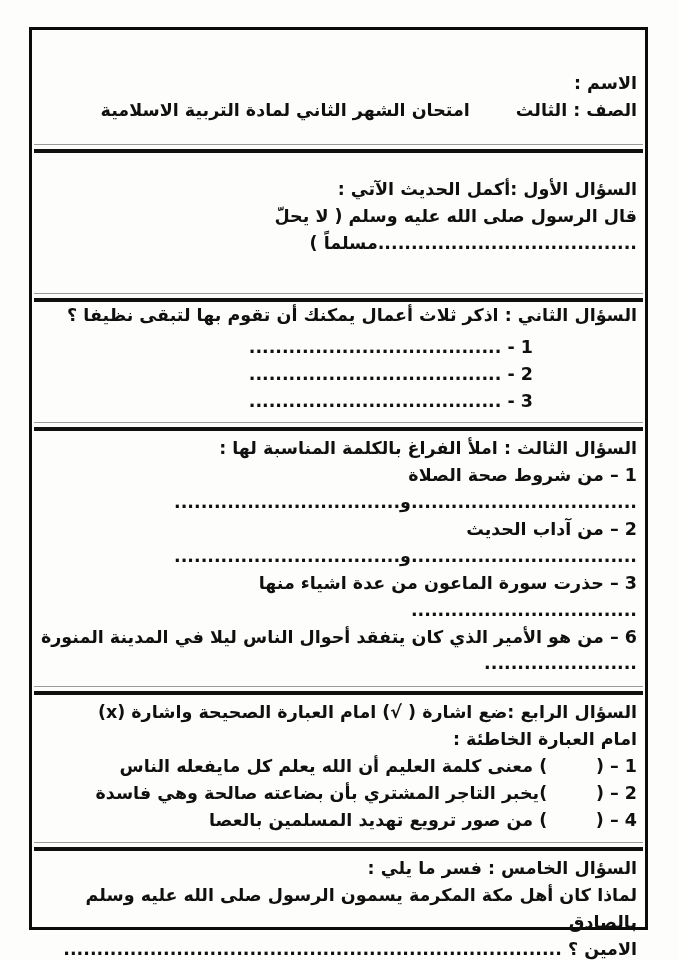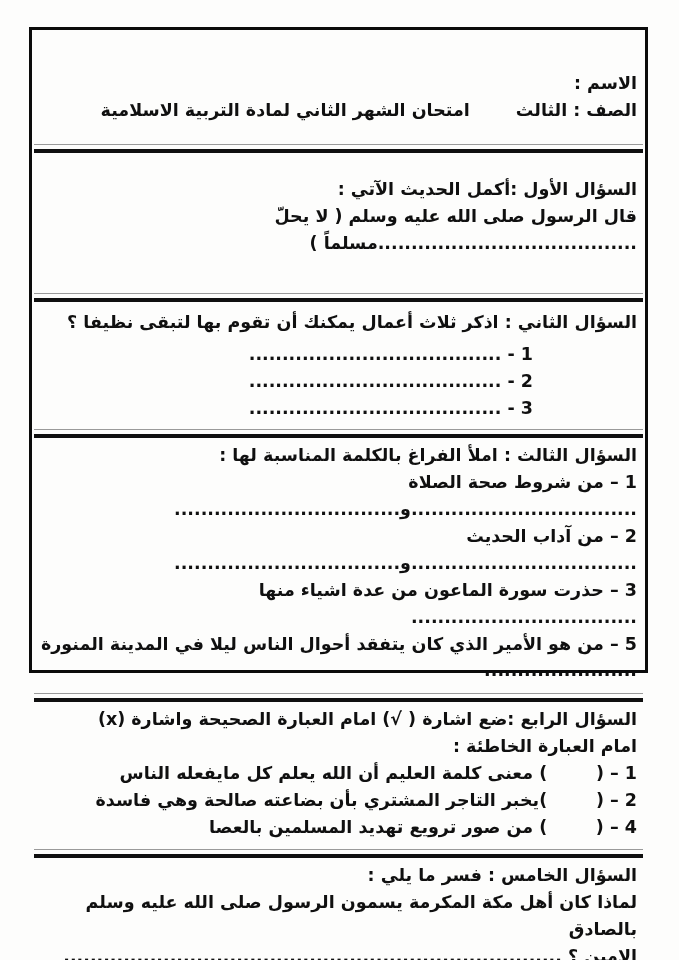--- a/index.html
+++ b/index.html
@@ -3,34 +3,34 @@
 <meta charset="utf-8">
 <style>
   html,body{margin:0;padding:0;}
   body{
     width:679px;height:960px;position:relative;
     background:#fdfdfc;color:#101010;
     font-family:"DejaVu Sans", sans-serif;font-weight:bold;
     overflow:hidden;
   }
   .frame{
-    position:absolute;left:29px;top:27px;width:619px;height:646px;
+    position:absolute;left:29px;top:27px;width:619px;height:903px;
     border:3px solid #0b0b0b;box-sizing:border-box;direction:rtl;
   }
   .t{font-size:17.5px;line-height:27px;padding:0 8px;}
   .hdr{margin-top:40px;}
   .hdr-line2{display:flex;gap:46px;align-items:baseline;}
   .divider{height:4px;border-top:1px solid #9a9a9a;border-bottom:4px solid #101010;margin-left:2px;margin-right:2px;}
   .d1{margin-top:20px;}
   .d2{margin-top:36px;}
   .d3{margin-top:7px;}
   .d4{margin-top:11px;}
   .d5{margin-top:8px;}
   .q1-title{margin-top:23px;}
-  .q2-title{margin-top:7px;text-align:right;}
+  .q2-title{text-align:right;}
   .q2-items{margin-top:5px;}
   .q2i{padding-right:112px;}
   .q3-title{margin-top:4px;padding-left:43px;}
   .q3d{line-height:24px;}
   .q4-title{margin-top:4px;}
   .q5-title{margin-top:4px;}
 </style>
 </head>
 <body>
 
@@ -63,21 +63,21 @@
   </section>
 
   <div class="divider d3"></div>
 
   <section>
     <div class="t q3-title">السؤال الثالث : املأ الفراغ بالكلمة المناسبة لها :</div>
     <div>
       <div class="t">1 – من شروط صحة الصلاة ..................................و..................................</div>
       <div class="t">2 – من آداب الحديث ..................................و..................................</div>
       <div class="t">3 – حذرت سورة الماعون من عدة اشياء منها ..................................</div>
-      <div class="t">5 – من هو الأمير الذي كان يتفقد أحوال الناس ليلا في المدينة المنورة</div>
+      <div class="t">6 – من هو الأمير الذي كان يتفقد أحوال الناس ليلا في المدينة المنورة</div>
       <div class="t q3d">.......................</div>
     </div>
   </section>
 
   <div class="divider d4"></div>
 
   <section>
     <div class="t q4-title">السؤال الرابع :ضع اشارة ( √) امام العبارة الصحيحة واشارة (x)</div>
     <div class="t">امام العبارة الخاطئة :</div>
     <div>

